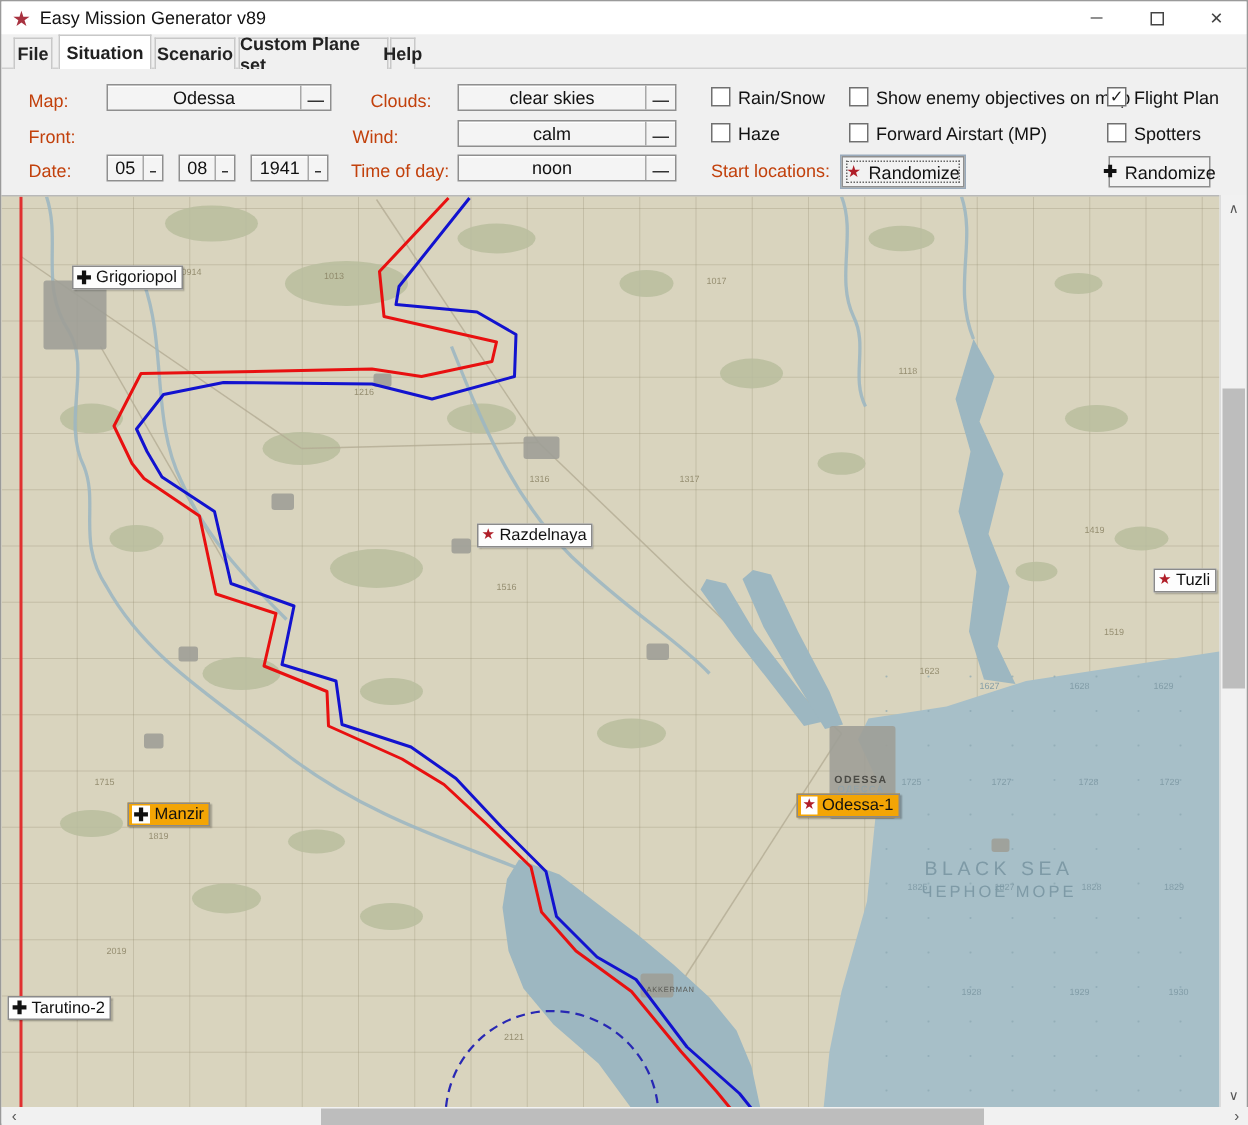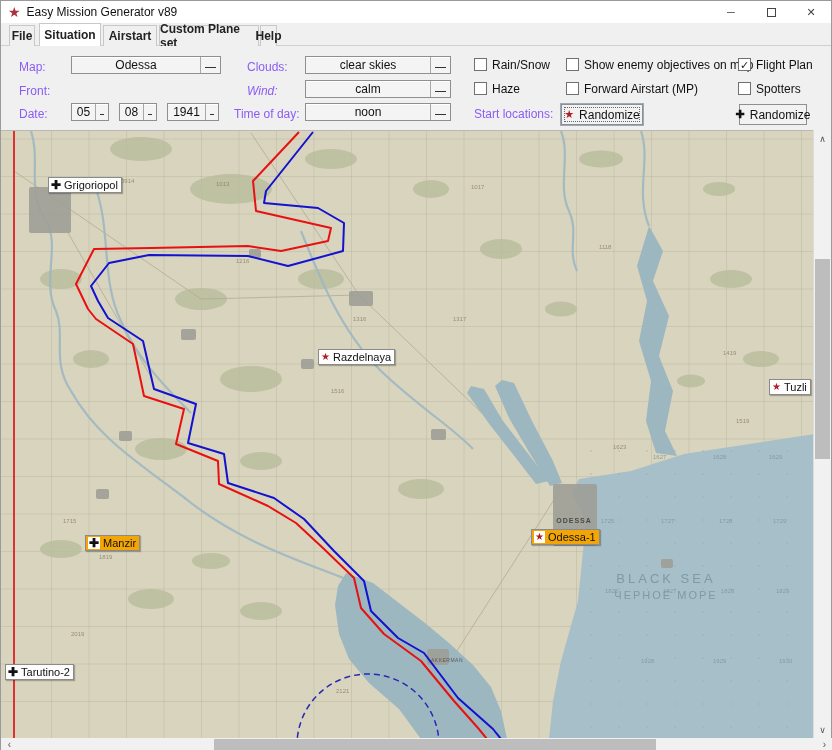--- a/index.html
+++ b/index.html
@@ -21,21 +21,21 @@
   
   .tabbar { position:absolute; left:0; top:22px; width:100%; height:23px;
     background:#f0f0f0; border-bottom:1px solid #d0d0d0; }
   .tab { position:absolute; top:2px; height:21px; background:#f0f0f0;
     border:1px solid #c8c8c8; border-bottom:none; display:flex; align-items:center;
     justify-content:center; font-size:12px; font-weight:bold; color:#222; }
   .tab.active { background:#ffffff; top:0; height:23px; z-index:2; }
 
   
   .panel { position:absolute; left:0; top:45px; width:100%; height:84px; background:#f0f0f0; }
-  .lbl { position:absolute; font-size:12px; color:#8b5cf6; white-space:nowrap; }
+  .lbl { position:absolute; font-size:12px; color:#c2410c; white-space:nowrap; }
   .combo { position:absolute; height:18px; background:#f4f4f4;
     border:1px solid #8f8f8f; box-shadow:inset 0 1px 0 #fff; display:flex; align-items:center; }
   .combo .val { flex:1; text-align:center; font-size:12px; color:#111;
     padding-right:0; white-space:nowrap; overflow:hidden; }
   .combo .dropper { width:20px; height:100%; border-left:1px solid #a8a8a8;
     position:relative; flex:0 0 20px; }
   .combo .dropper::after { content:""; position:absolute; left:4px; right:4px; bottom:5px;
     height:1px; background:#333; }
   .chk { position:absolute; display:flex; font-size:12px; color:#111; }
   .chk .box { width:13px; height:13px; border:1px solid #707070; background:#fff;
@@ -94,21 +94,21 @@
       <div class="win-btn">
           <span class="maxglyph"></span>
         </div>
       <div class="win-btn">✕</div>
     </div>
   </div>
 
   <div class="tabbar">
     <div class="tab" style="left:8px;width:26px;">File</div>
     <div class="tab active" style="left:38px;width:62px;">Situation</div>
-    <div class="tab" style="left:102px;width:54px;">Airstart</div>
+    <div class="tab" style="left:102px;width:54px;">Scenario</div>
     <div class="tab" style="left:158px;width:100px;">Custom Plane set</div>
     <div class="tab" style="left:259px;width:17px;">Help</div>
   </div>
 
   <div class="panel">
     <span class="lbl" style="left:18px;top:14px;">Map:</span>
     <div class="combo" style="left:70px;top:10px;width:150px;">
       <span class="val">Odessa</span>
       <span class="dropper"></span>
     </div>
@@ -125,21 +125,21 @@
     <div class="combo" style="left:166px;top:57px;width:52px;">
       <span class="val">1941</span>
       <span class="dropper" style="flex:0 0 13px;"></span>
     </div>
 
     <span class="lbl" style="left:246px;top:14px;">Clouds:</span>
     <div class="combo" style="left:304px;top:10px;width:146px;">
       <span class="val">clear skies</span>
       <span class="dropper"></span>
     </div>
-    <span class="lbl" style="left:246px;top:38px;font-style:italic;">Wind:</span>
+    <span class="lbl" style="left:234px;top:38px;">Wind:</span>
     <div class="combo" style="left:304px;top:34px;width:146px;">
       <span class="val">calm</span>
       <span class="dropper"></span>
     </div>
     <span class="lbl" style="left:233px;top:61px;">Time of day:</span>
     <div class="combo" style="left:304px;top:57px;width:146px;">
       <span class="val">noon</span>
       <span class="dropper"></span>
     </div>
 

